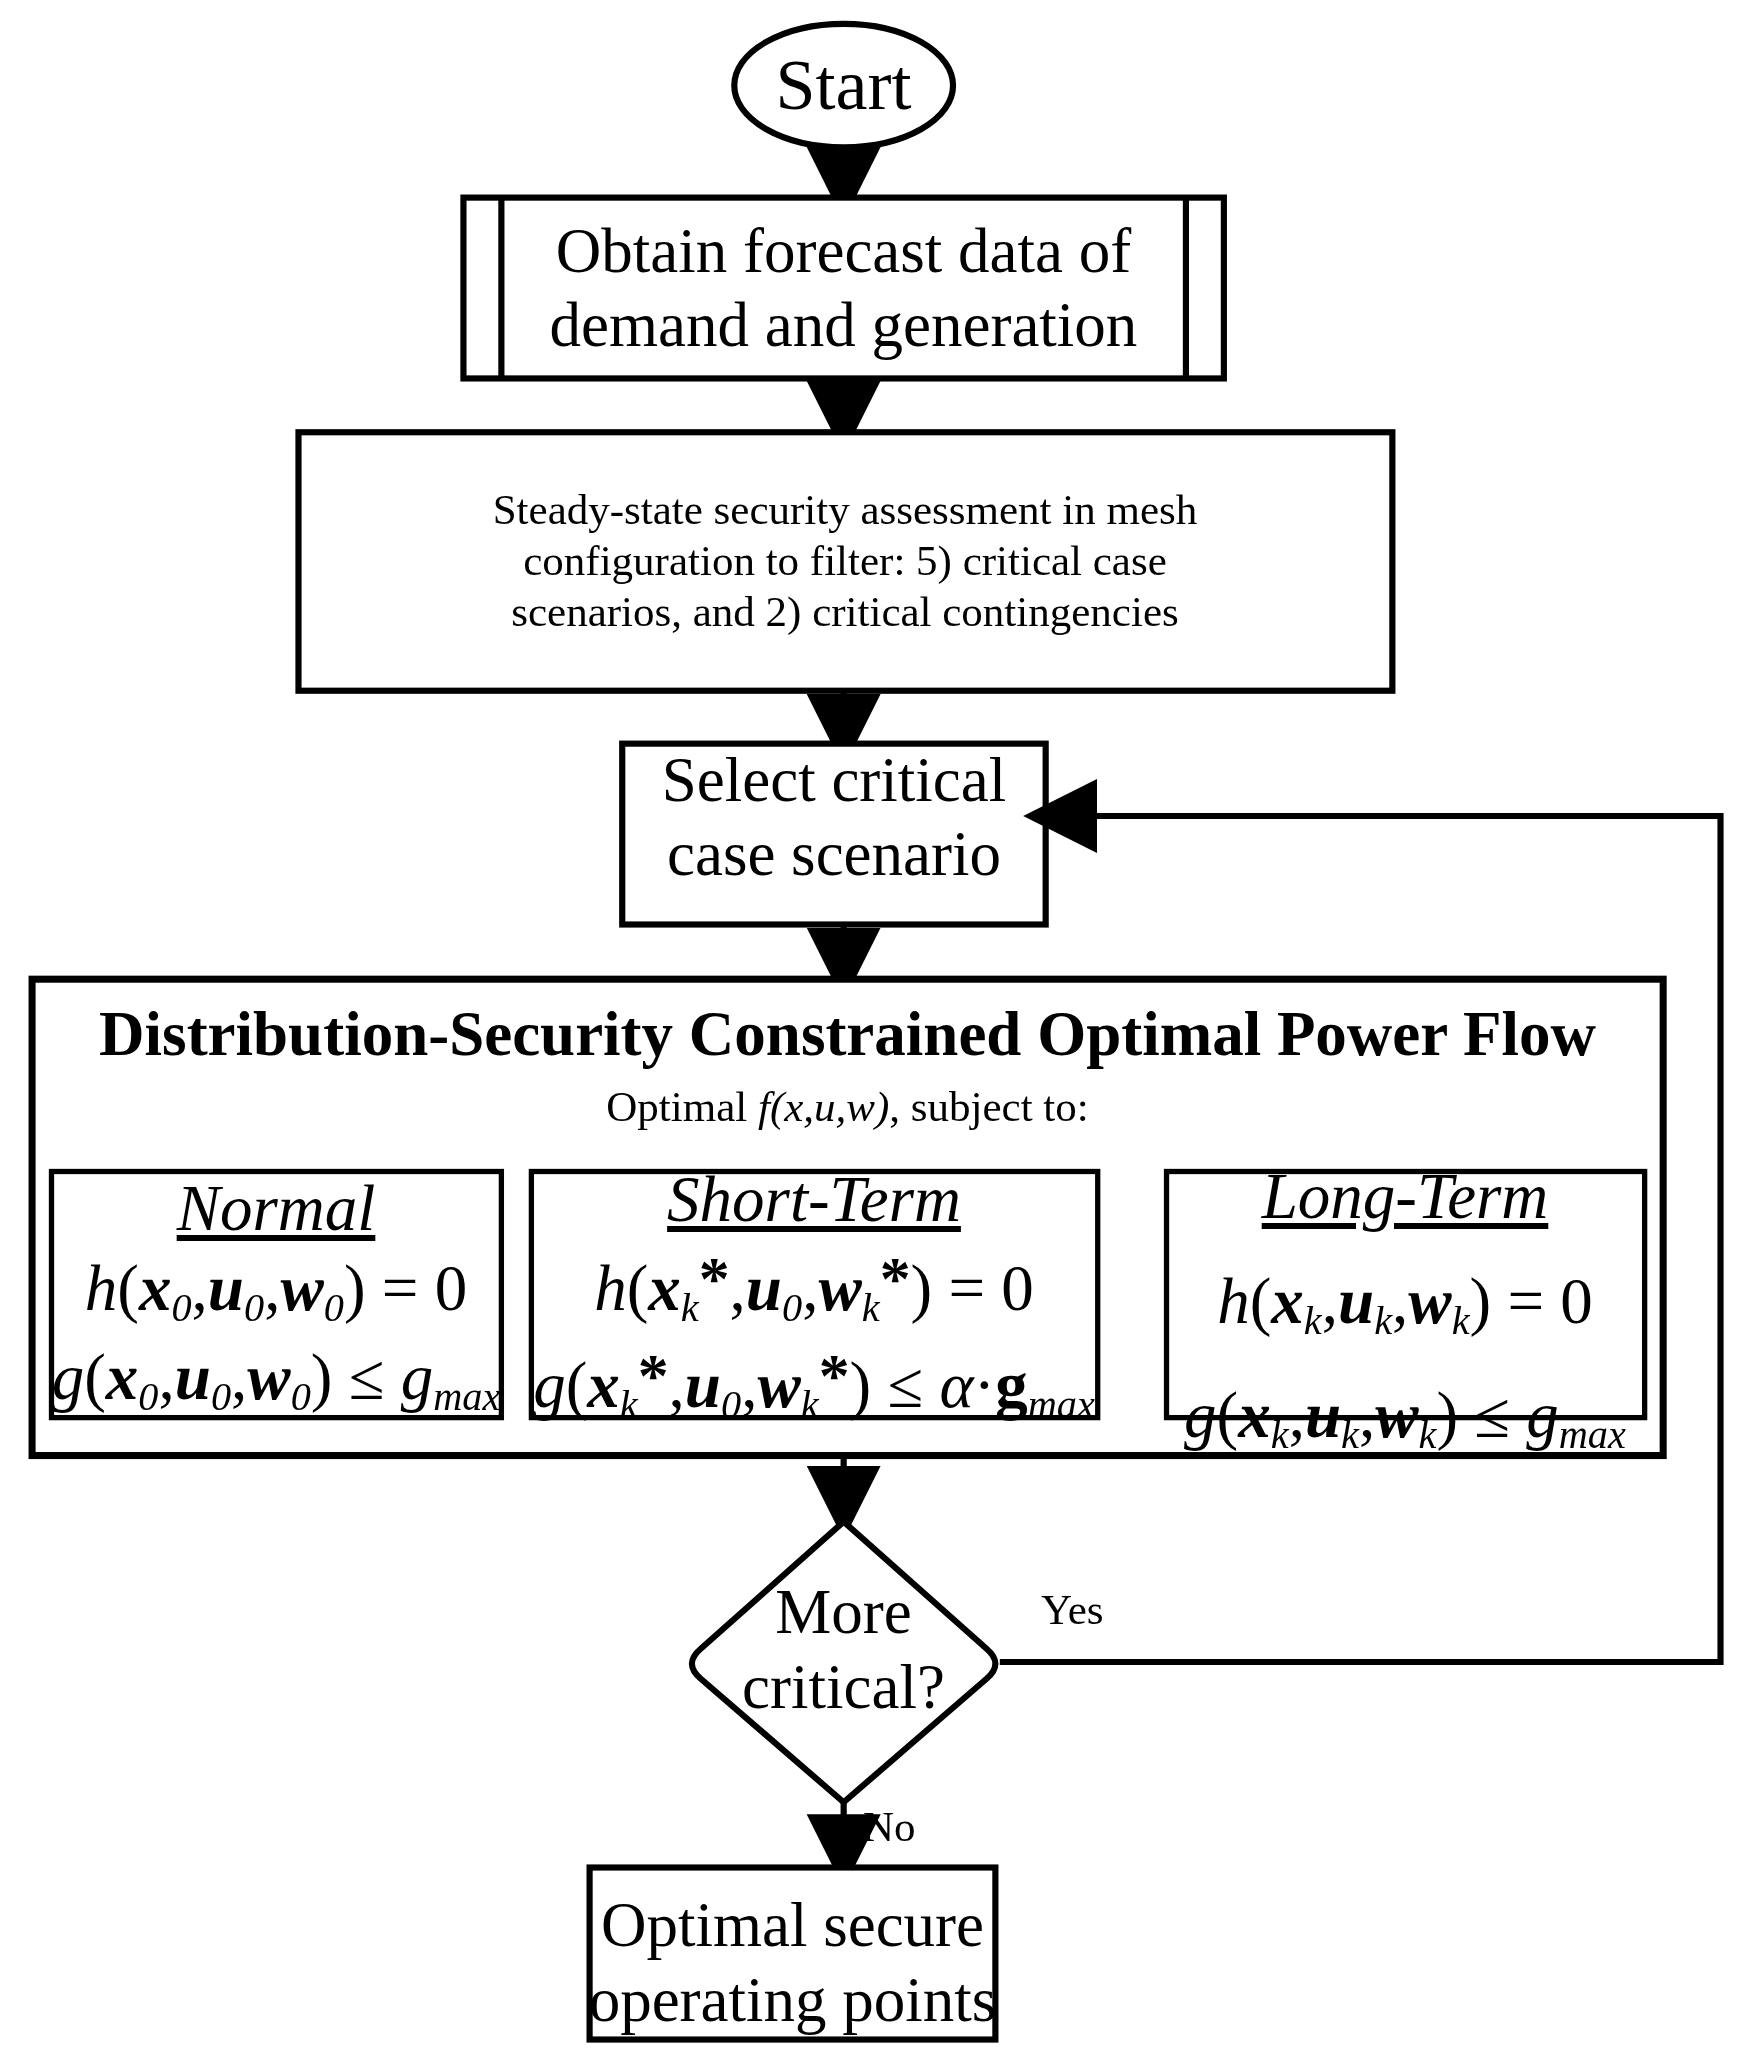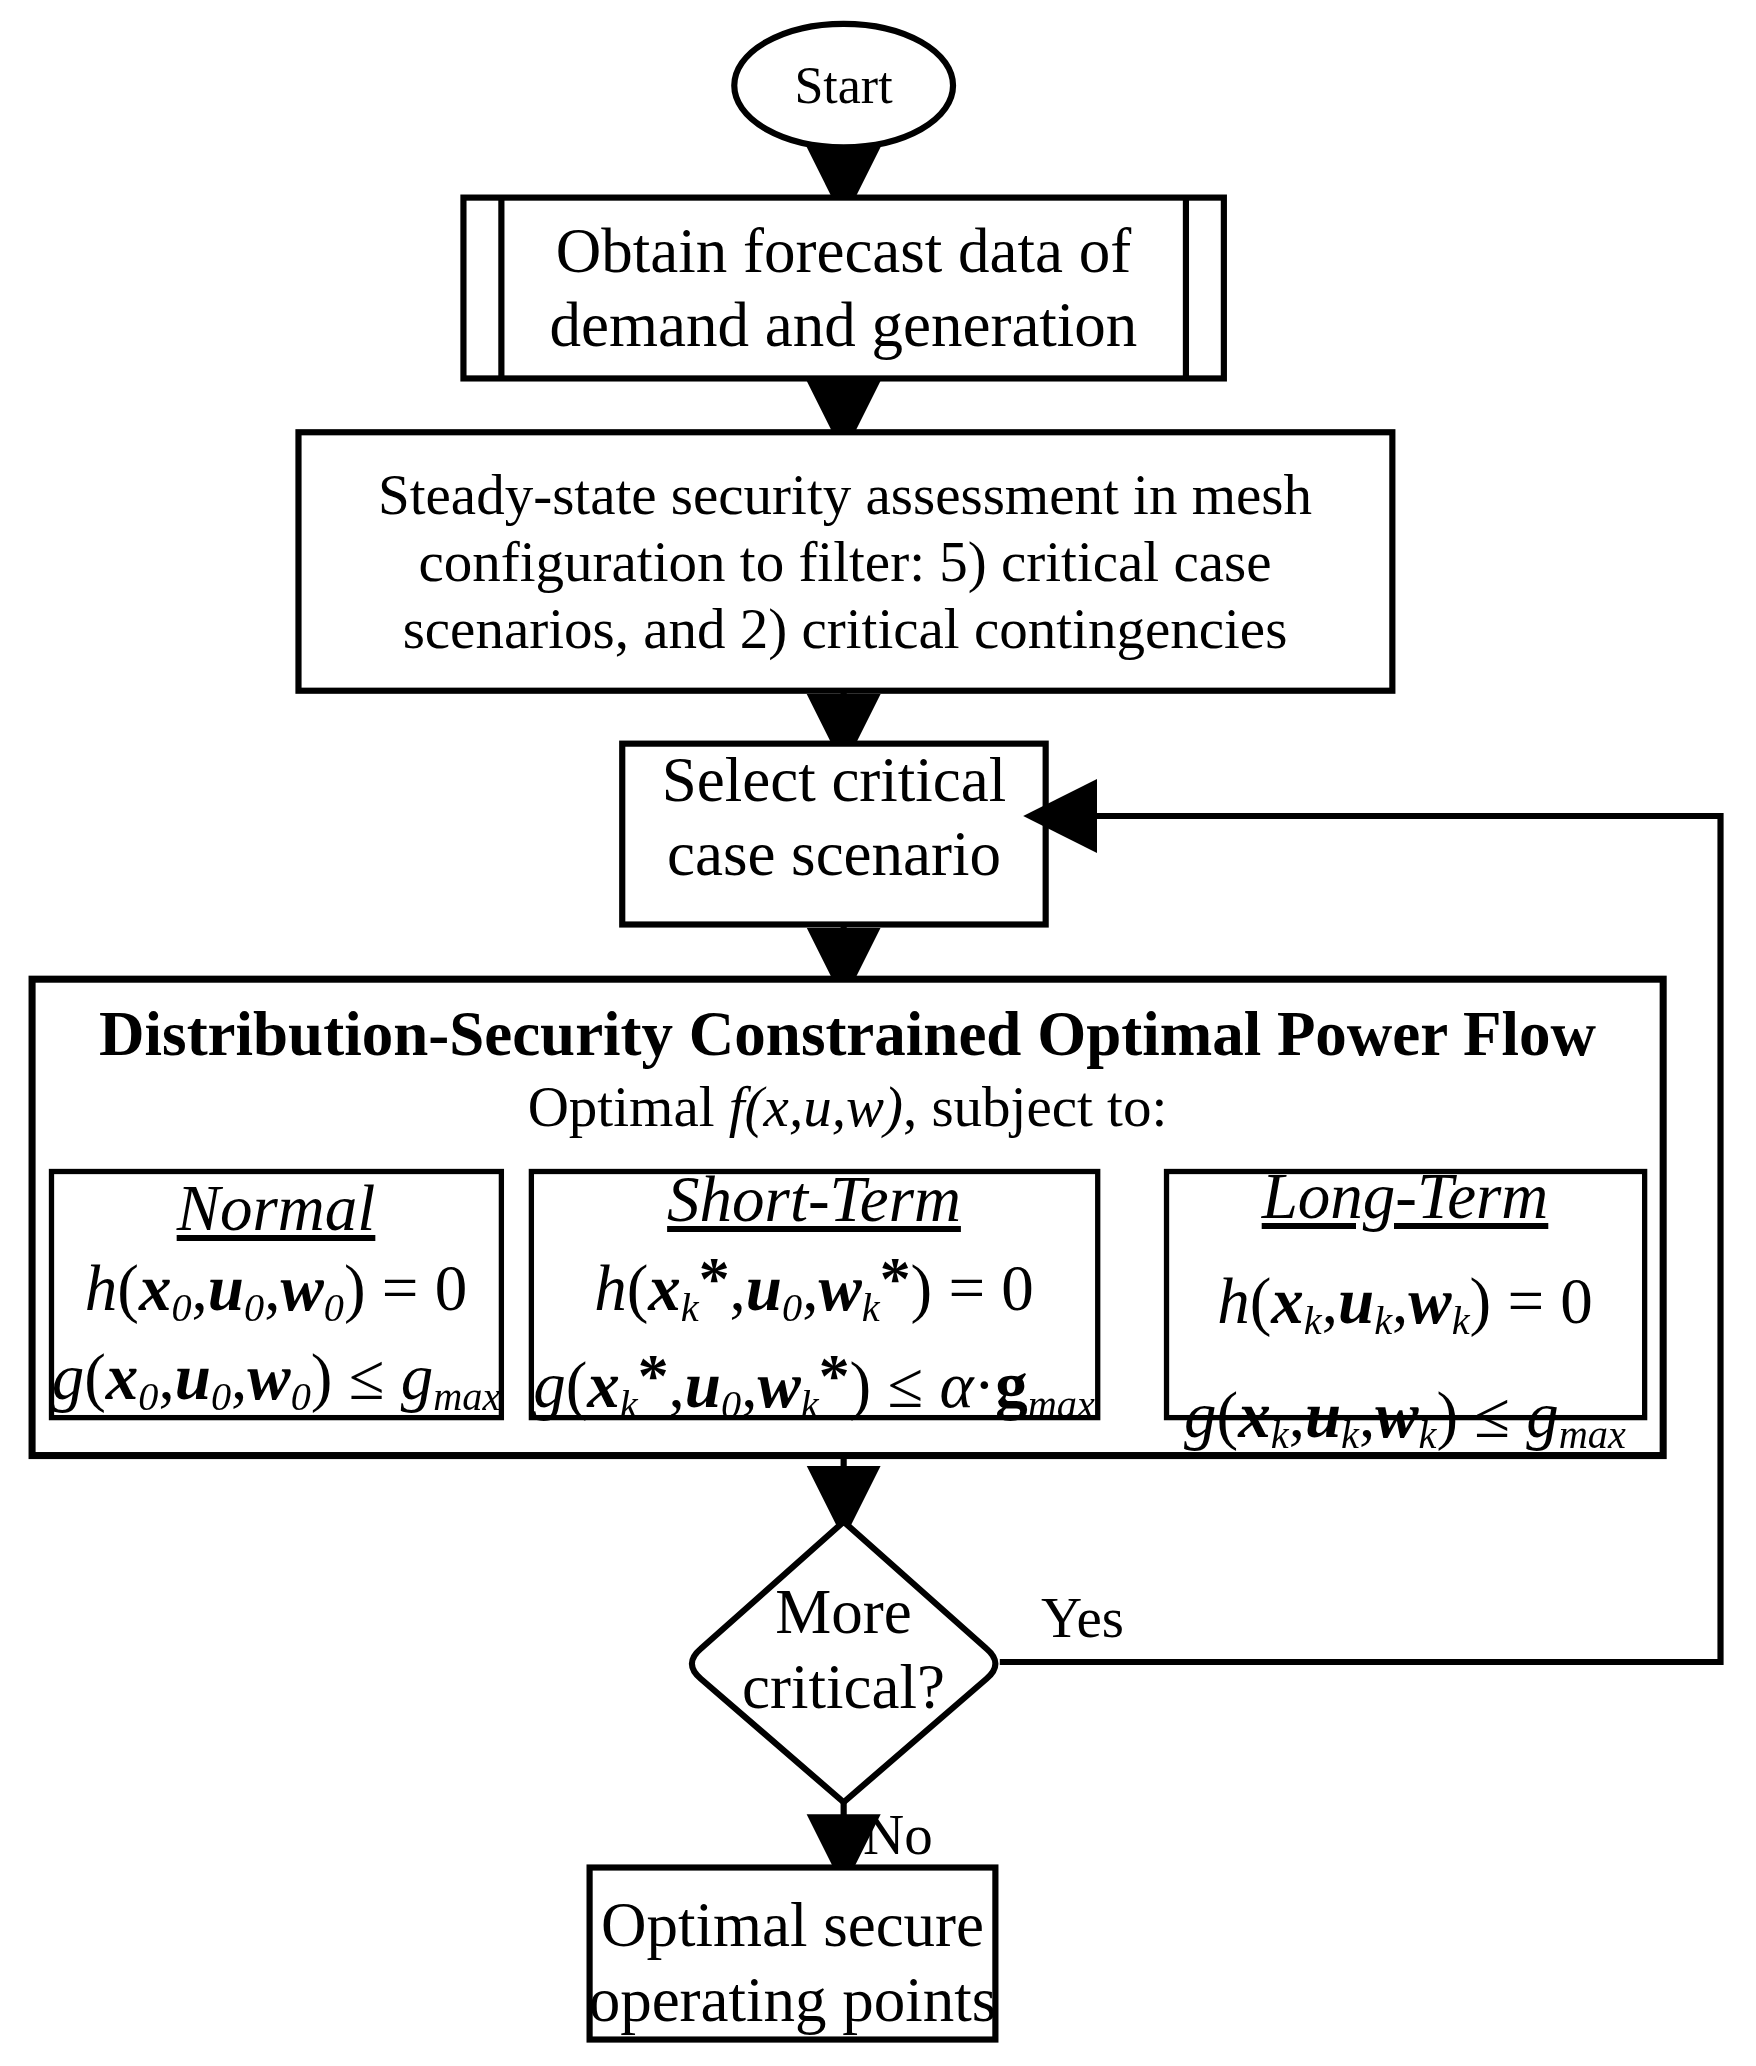--- a/index.html
+++ b/index.html
@@ -28,23 +28,23 @@
     position: absolute;
     display: flex;
     flex-direction: column;
     align-items: center;
     justify-content: center;
     text-align: center;
     line-height: 1.18;
     white-space: nowrap;
   }
   .f58 { font-size: 65px; }
-  .f60 { font-size: 57px; }
+  .f60 { font-size: 43px; }
   .f62 { font-size: 63px; }
-  .f64 { font-size: 52px; }
+  .f64 { font-size: 72px; }
   .bold { font-weight: bold; }
   .italic { font-style: italic; }
   .ul-ital {
     font-style: italic;
     text-decoration: underline;
     text-underline-offset: 5.3px;
   }
   .eq {
     white-space: nowrap;
     line-height: 1.3;

